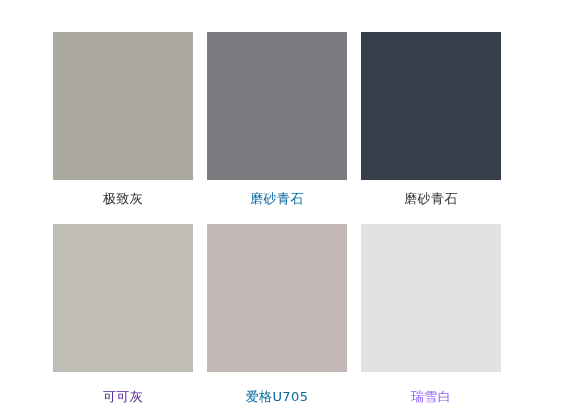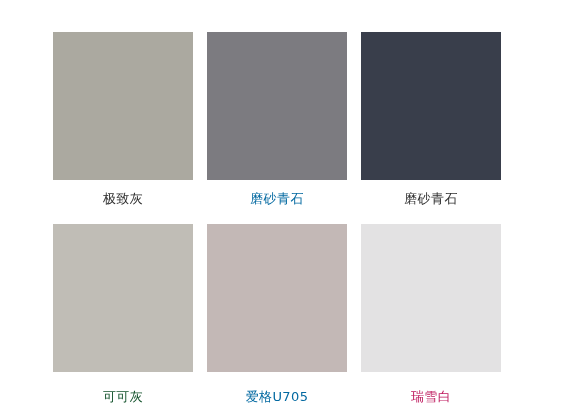--- a/index.html
+++ b/index.html
@@ -86,27 +86,27 @@
       <span class="swatch-label" style="color: #0369a1;">磨砂青石</span>
     </div>
 
     <div class="swatch-cell row-1">
       <span class="swatch-chip" style="background-color: rgb(57, 62, 75);"></span>
       <span class="swatch-label" style="color: rgb(48, 48, 48);">磨砂青石</span>
     </div>
 
     <div class="swatch-cell row-2">
       <span class="swatch-chip" style="background-color: rgb(192, 189, 182);"></span>
-      <span class="swatch-label" style="color: #14532d;">可可灰</span>
+      <span class="swatch-label" style="color: #4c1d95;">可可灰</span>
     </div>
 
     <div class="swatch-cell row-2">
       <span class="swatch-chip" style="background-color: rgb(195, 184, 182);"></span>
       <span class="swatch-label" style="color: #0369a1;">爱格U705</span>
     </div>
 
     <div class="swatch-cell row-2">
       <span class="swatch-chip" style="background-color: rgb(227, 226, 227);"></span>
-      <span class="swatch-label" style="color: #be185d;">瑞雪白</span>
+      <span class="swatch-label" style="color: #8b5cf6;">瑞雪白</span>
     </div>
 
   </div>
 </div>
 
 </body></html>

